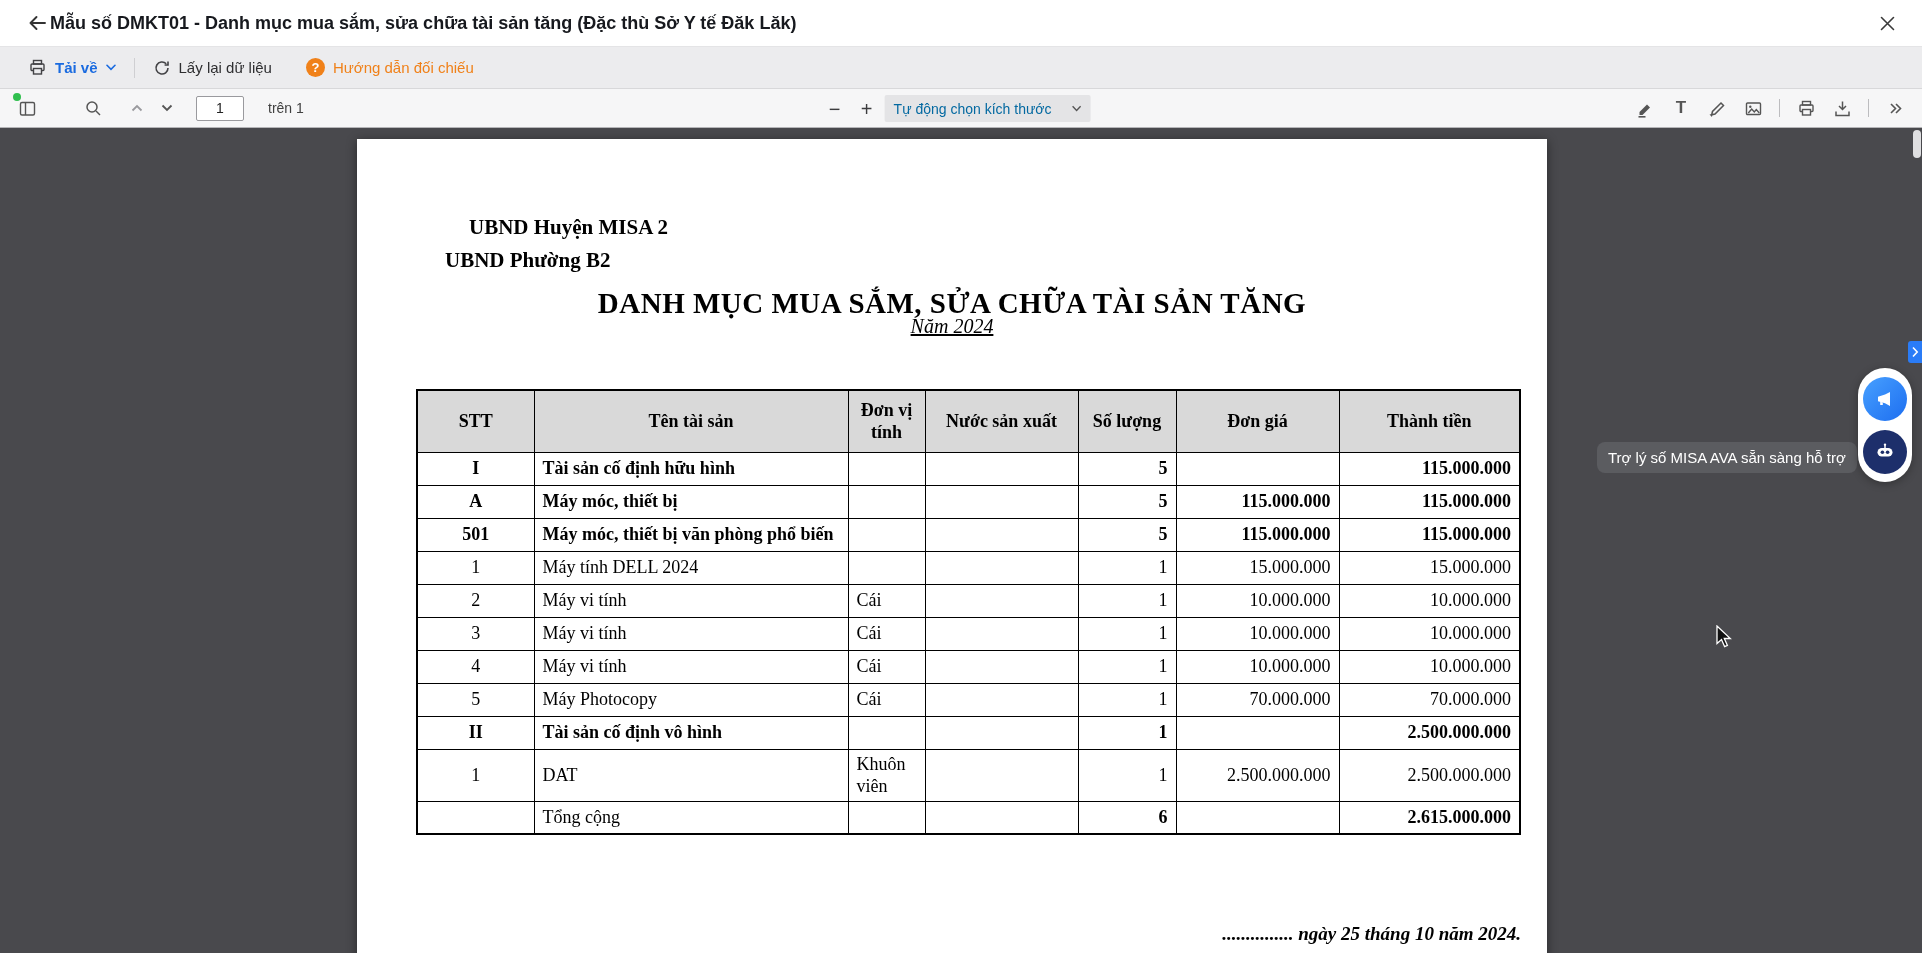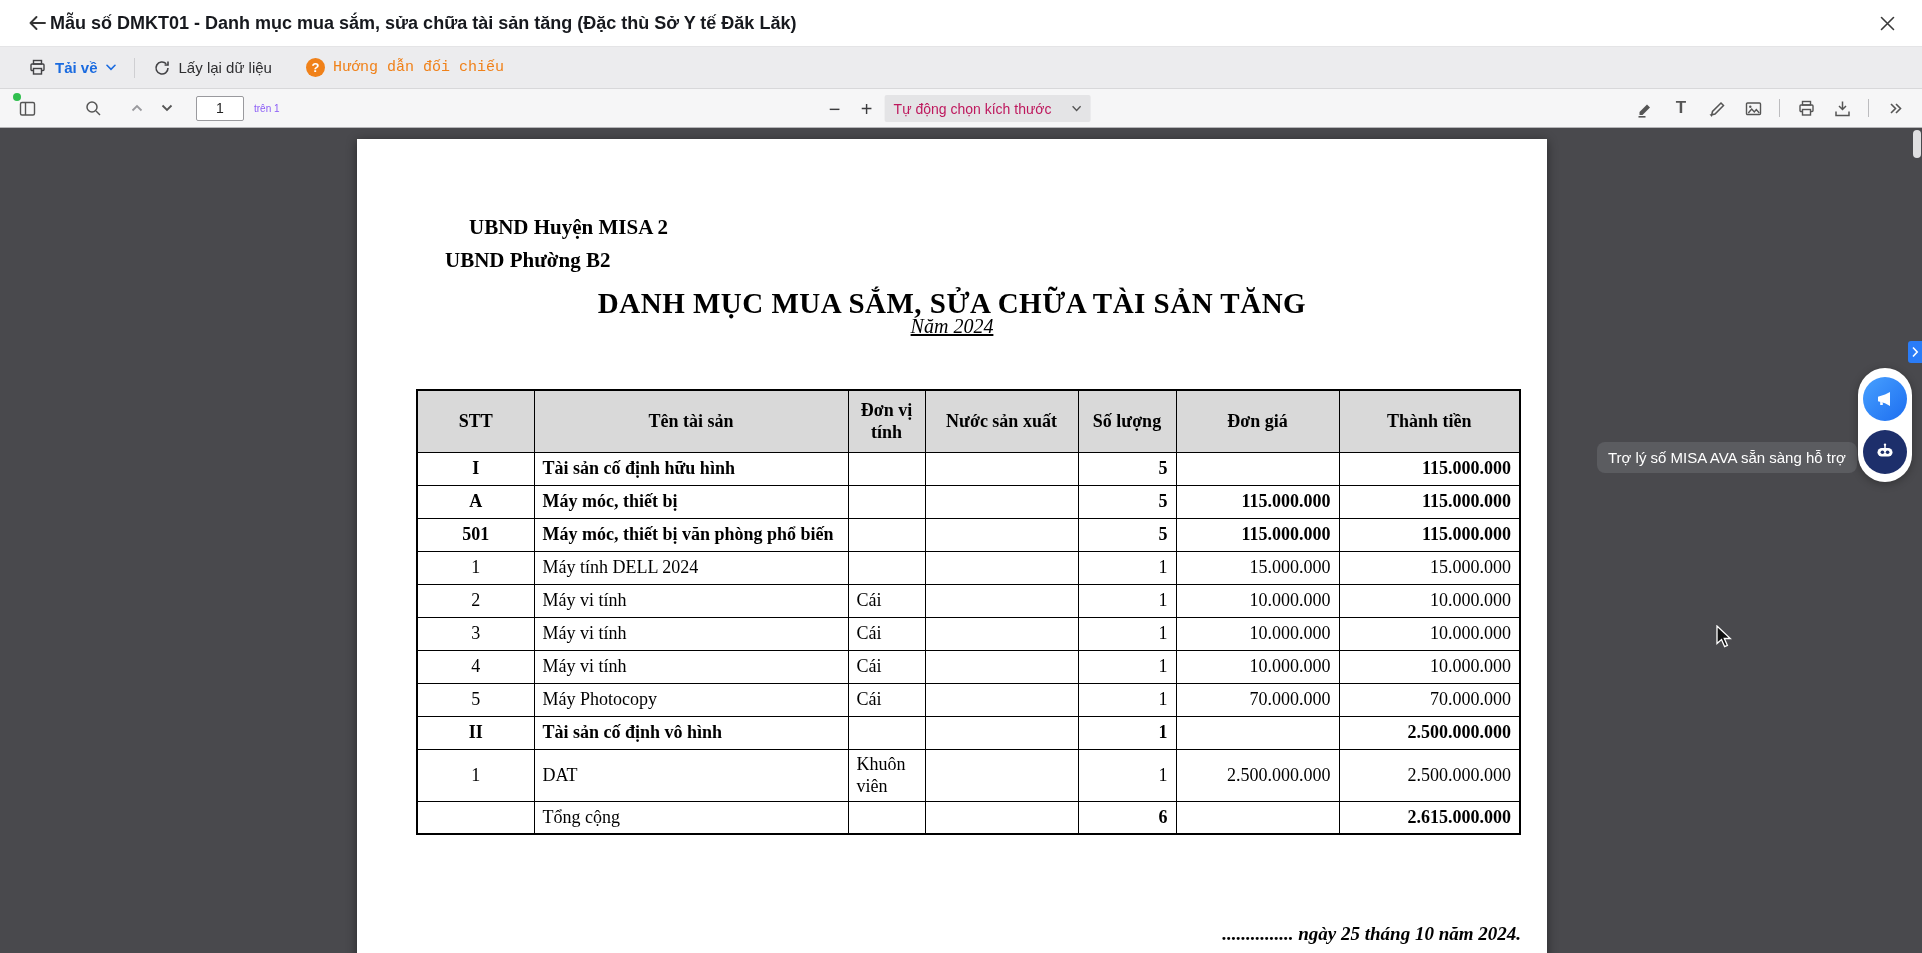--- a/index.html
+++ b/index.html
@@ -17,36 +17,36 @@
   .titlebar{height:47px;background:#fff;border-bottom:1px solid #e4e4e6;display:flex;align-items:center;padding:0 24px;}
   .icon-btn{background:none;border:none;display:flex;align-items:center;justify-content:center;cursor:pointer;padding:2px;}
   .win-title{font-size:18px;font-weight:600;color:#17191e;}
   .close-btn{margin-left:auto;}
 
   
   .actionbar{height:42px;background:#ececee;border-bottom:1px solid #d8d8da;display:flex;align-items:center;padding:0 28px;}
   .ab-item{display:flex;align-items:center;gap:8px;cursor:pointer;background:none;border:none;font-size:15px;color:#2e2e30;}
   .ab-item .lbl{white-space:nowrap;}
   .ab-download .lbl{color:var(--accent-blue);font-weight:700;}
-  .ab-guide .lbl{color:var(--accent-orange);font-family:Liberation Mono, monospace;}
+  .ab-guide .lbl{color:var(--accent-orange);}
   .ab-sep{width:1px;height:20px;background:#cfcfd2;margin:0 18px;}
   .ab-gap{width:34px;}
   .qbadge{width:19px;height:19px;border-radius:50%;background:var(--accent-orange);color:#fff;font-size:13px;font-weight:700;display:flex;align-items:center;justify-content:center;}
 
   
   .pdftoolbar{height:39px;background:#f6f6f7;border-bottom:1px solid #b5b5b8;display:flex;align-items:center;padding:0 12px;position:relative;}
   .tb-btn{width:30px;height:30px;background:none;border:none;border-radius:3px;display:flex;align-items:center;justify-content:center;cursor:pointer;color:#555;}
   .green-dot{position:absolute;left:13px;top:4px;width:8px;height:8px;border-radius:50%;background:#30bf4e;}
   .btn-sidebar{margin-right:36px;}
   .btn-search{margin-right:14px;}
   .page-input{width:48px;height:25px;margin-left:14px;border:1px solid #9a9a9e;background:#fff;font-size:14px;text-align:center;color:#222;border-radius:2px;}
-  .page-total{margin-left:10px;font-size:10px;color:#8b5cf6;}
+  .page-total{margin-left:24px;font-size:14px;color:#404040;}
   .zoom-group{position:absolute;left:50%;top:0;height:39px;transform:translateX(-52%);display:flex;align-items:center;gap:4px;}
   .zoom-btn{width:28px;height:28px;background:none;border:none;font-size:20px;color:#3c3c3e;cursor:pointer;line-height:1;}
-  .zoom-select{height:27px;min-width:206px;background:#e4e4e6;border:none;border-radius:2px;display:flex;align-items:center;justify-content:space-between;padding:0 9px;font-size:14px;color:#be185d;cursor:pointer;gap:10px;}
+  .zoom-select{height:27px;min-width:206px;background:#e4e4e6;border:none;border-radius:2px;display:flex;align-items:center;justify-content:space-between;padding:0 9px;font-size:14px;color:#0369a1;cursor:pointer;gap:10px;}
   .tb-right{margin-left:auto;display:flex;align-items:center;gap:6px;}
   .tb-vsep{width:1px;height:18px;background:#bcbcbf;margin:0 5px;}
   .tool-T{font-size:17px;font-weight:700;color:#555;}
 
   
   .viewer{position:relative;height:825px;background:var(--viewer-bg);overflow:hidden;}
   .page{position:absolute;left:357px;top:11px;width:1190px;height:1700px;background:#fff;box-shadow:0 2px 10px rgba(0,0,0,.45);font-family:"Liberation Serif","DejaVu Serif",serif;color:#000;}
   .doc-org1,.doc-org2{position:absolute;left:64px;font-size:21px;font-weight:700;}
   .doc-org1{top:76px;margin-left:48px;}
   .doc-org2{top:109px;margin-left:24px;}

